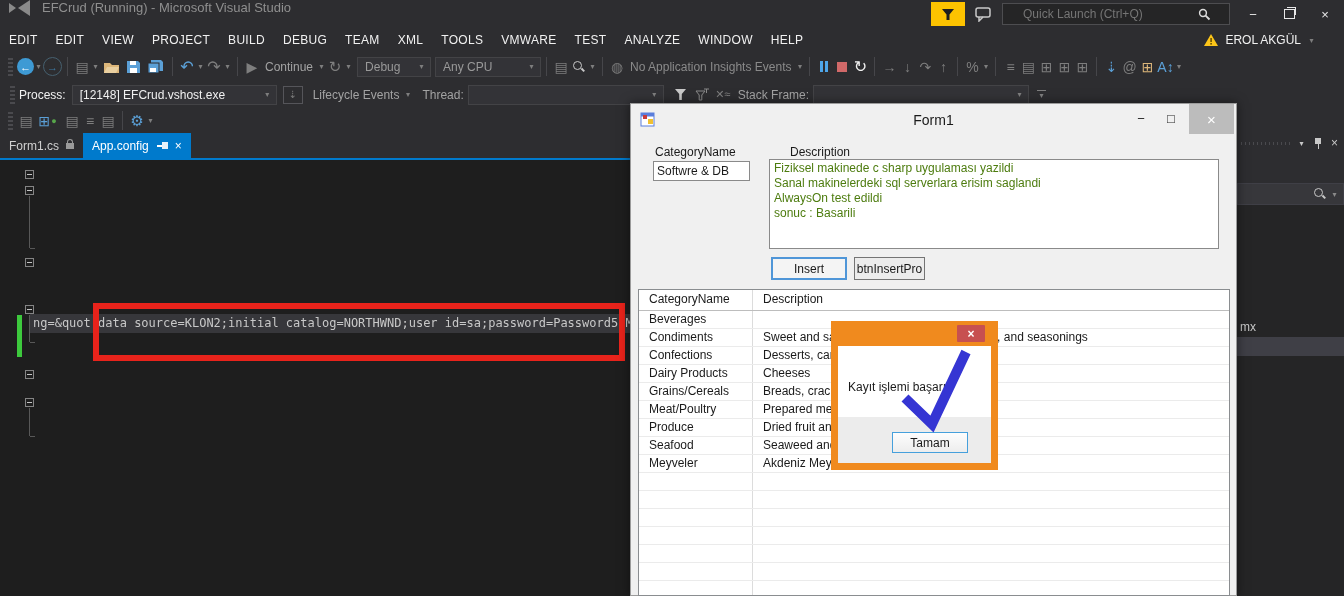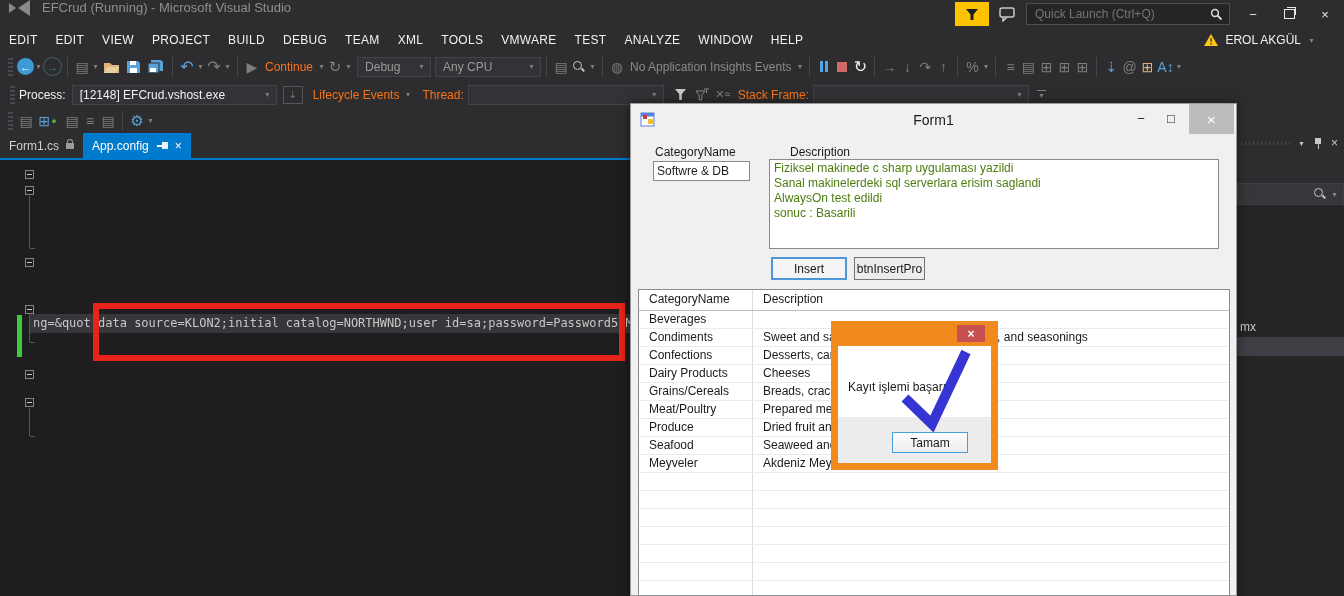--- a/index.html
+++ b/index.html
@@ -3,42 +3,42 @@
 <meta charset="utf-8">
 <style>
   html,body{margin:0;padding:0;background:#1a1a1a;}
   .root{position:relative;width:1344px;height:596px;background:#2d2d30;overflow:hidden;
         font-family:"Liberation Sans",sans-serif;-webkit-font-smoothing:antialiased;}
   
   .titlebar{position:absolute;left:0;top:0;width:1344px;height:28px;display:flex;align-items:flex-start;}
   .app-title{color:#8f8f8f;font-size:13px;margin-left:10px;white-space:nowrap;}
   .tb-right{position:absolute;right:6px;top:0;height:28px;display:flex;align-items:center;gap:10px;}
   .funnel-btn{width:34px;height:24px;background:#fdc300;display:flex;align-items:center;justify-content:center;}
-  .quicklaunch{width:190px;height:20px;background:#252526;border:1px solid #4d4d50;display:flex;align-items:center;padding:0 6px;}
+  .quicklaunch{width:190px;height:20px;background:#252526;border:1px solid #4d4d50;display:flex;align-items:center;padding:0 18px;}
   .quicklaunch input{flex:1;background:transparent;border:none;outline:none;color:#999;font-size:12px;font-family:"Liberation Sans",sans-serif;}
   .winctl{color:#e8e8e8;font-size:13px;width:26px;text-align:center;cursor:default;}
   .restore-glyph{position:relative;width:9px;height:8px;border:1px solid #e8e8e8;display:inline-block;}
   .restore-glyph::before{content:"";position:absolute;left:2px;top:-3px;width:8px;height:7px;border:1px solid #e8e8e8;border-bottom:none;border-left:none;}
   
   .menubar{position:absolute;left:0;top:28px;width:1344px;height:24px;display:flex;align-items:center;}
   .menu-item{color:#f1f1f1;font-size:12px;padding:0 9px;letter-spacing:.3px;}
   .menu-right{position:absolute;right:28px;top:0;height:24px;display:flex;align-items:center;gap:6px;color:#f1f1f1;font-size:12px;}
   
   .toolbar1{position:absolute;left:0;top:52px;width:1344px;height:29px;display:flex;align-items:center;padding-left:8px;box-sizing:border-box;}
   .debugbar{position:absolute;left:0;top:81px;width:1344px;height:27px;display:flex;align-items:center;padding-left:10px;box-sizing:border-box;}
   .toolbar3{position:absolute;left:0;top:108px;width:700px;height:25px;display:flex;align-items:center;padding-left:8px;box-sizing:border-box;}
   .sep{width:1px;height:19px;background:#46464a;margin:0 5px;flex:none;}
   .grip{width:5px;height:18px;margin-right:4px;background:repeating-linear-gradient(180deg,#4a4a4e 0 2px,transparent 2px 4px);flex:none;}
   .tbi{display:inline-flex;align-items:center;justify-content:center;min-width:18px;height:19px;font-size:14px;color:#7e7e7e;flex:none;}
   .tbi.blue{color:#5ba0d7;} .tbi.bright{color:#f1f1f1;} .tbi.amber{color:#dcb67a;}
   .caret{font-size:8px;color:#7e7e7e;width:9px;text-align:center;flex:none;}
   .circle-btn{width:17px;height:17px;border-radius:50%;background:#3e9ad4;color:#fff;font-size:11px;
               display:inline-flex;align-items:center;justify-content:center;flex:none;}
   .circle-btn.disabled{background:transparent;border:1px solid #46606f;color:#3e7aa4;}
-  .dim-label{color:#f97316;font-size:12px;margin:0 4px;white-space:nowrap;}
+  .dim-label{color:#a3a3a3;font-size:12px;margin:0 4px;white-space:nowrap;}
   .lbl{color:#f1f1f1;font-size:12px;margin-right:6px;white-space:nowrap;}
   .combo{height:20px;background:#333337;border:1px solid #434346;display:flex;align-items:center;
          padding:0 4px 0 7px;box-sizing:border-box;color:#999;font-size:12px;flex:none;}
   .combo .caret{margin-left:auto;}
   .combo.light-text{color:#f1f1f1;}
   .pause-bars{display:inline-flex;gap:2px;} .pause-bars i{width:3px;height:11px;background:#4ea6ea;}
   .stop-sq{width:10px;height:10px;background:#d16969;}
   
   .tabstrip{position:absolute;left:0;top:133px;height:25px;display:flex;align-items:stretch;}
   .tab{display:flex;align-items:center;padding:0 9px;font-size:12px;color:#d0d0d0;background:transparent;}

